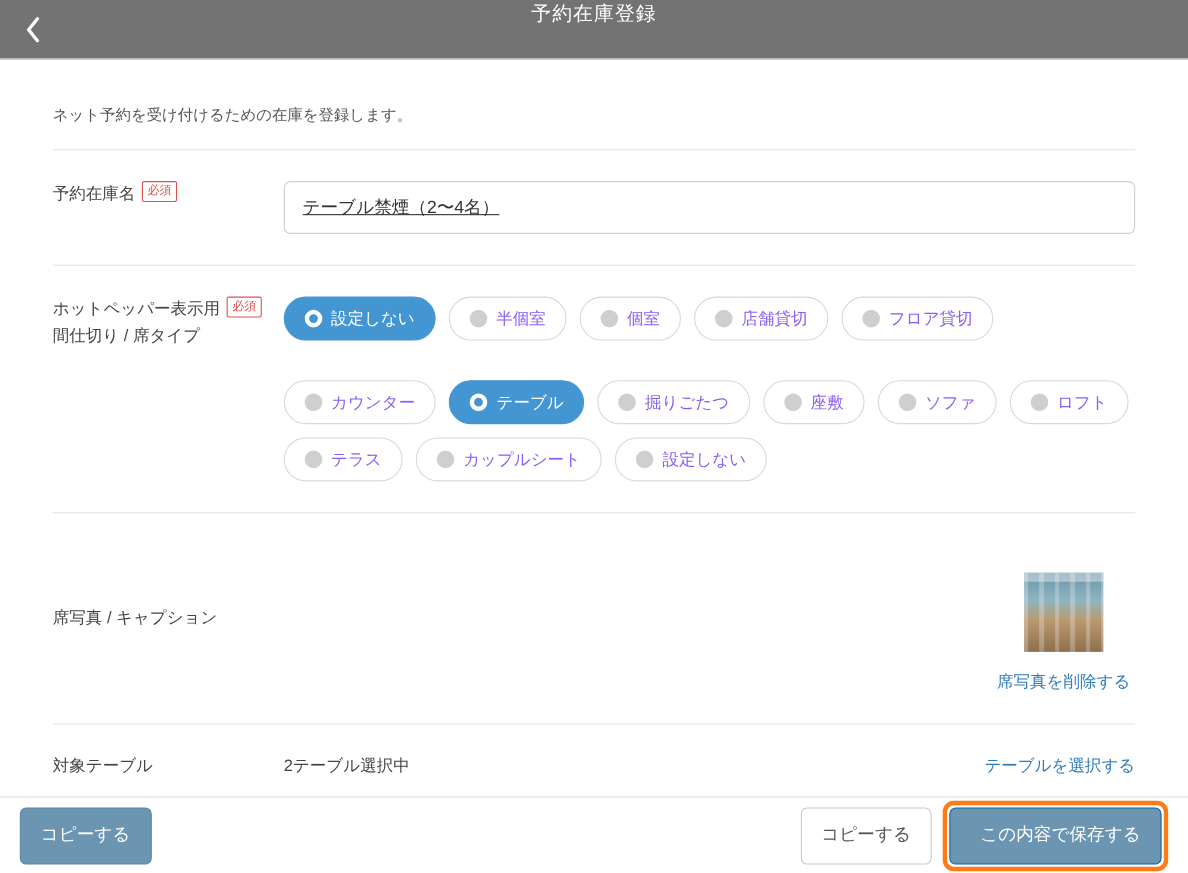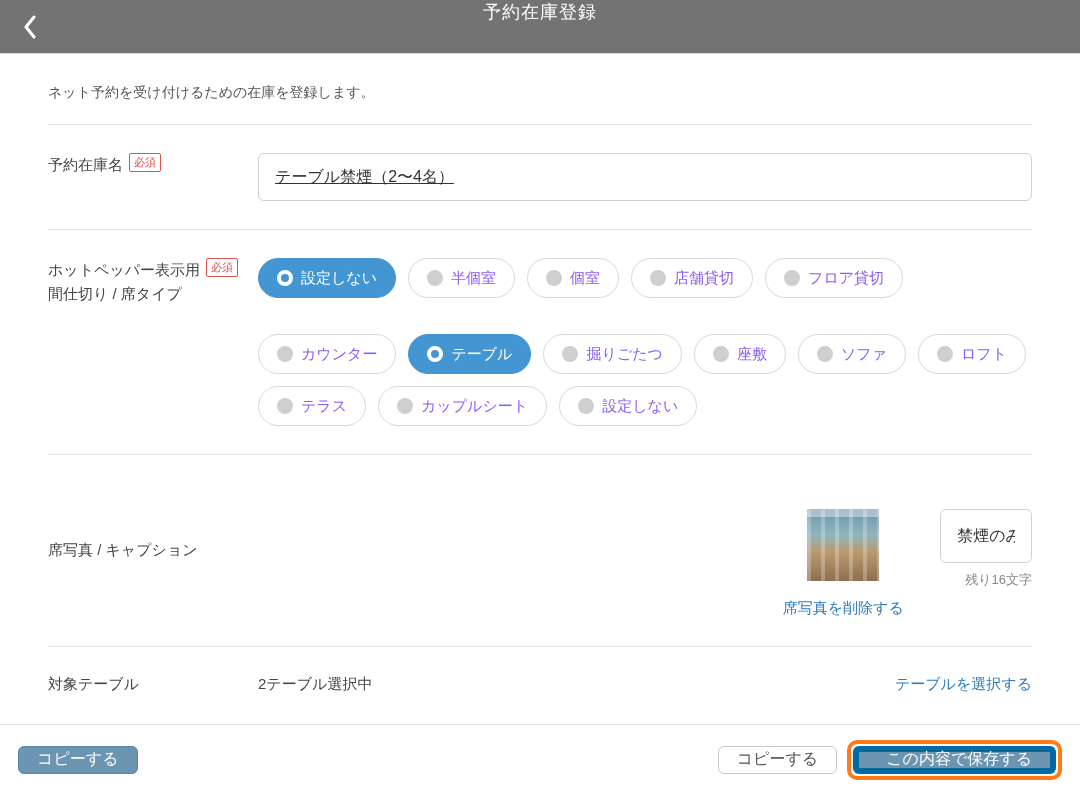--- a/index.html
+++ b/index.html
@@ -2,21 +2,21 @@
 <html><head>
 <meta charset="utf-8">
 <style>
   * { box-sizing: border-box; margin: 0; padding: 0; }
   html, body { width: 1080px; height: 794px; font-family: -apple-system, "Hiragino Sans", "Hiragino Kaku Gothic ProN", Meiryo, sans-serif; background: #fff; color: #333; }
   .header { height: 54px; background: #737373; display: flex; align-items: flex-start; position: relative; border-bottom: 1px solid #d9d9d9; }
   .back-icon { position:absolute; left: 22px; top: 50%; transform: translateY(-50%); width: 16px; height: 24px; cursor:pointer; }
   .back-icon svg { width: 100%; height: 100%; display:block; }
   .header-title { flex:1; text-align:center; color:#fff; font-size: 18px; font-weight:400; letter-spacing:1px; }
 
-  .scroll { height: calc(794px - 54px - 70px); overflow-y:auto; padding: 0 48px; }
+  .scroll { height: calc(794px - 54px - 70px); overflow-y:auto; padding: 12px 48px; }
   .intro { padding: 30px 0 22px; font-size: 14px; color:#555; }
   .divider { border: none; border-top:1px solid #e4e4e4; }
 
   .row { display:flex; padding: 28px 0; border-bottom:1px solid #e4e4e4; }
   .label-col { width: 210px; flex-shrink:0; font-size: 15px; color:#444; line-height:1.6; position:relative; }
   .label-line { display:flex; align-items:flex-start; gap:6px; flex-wrap:wrap; }
   .required { display:inline-block; border:1px solid #d9534f; color:#d9534f; font-size:11px; padding: 0px 4px; border-radius:2px; line-height:1.5; }
   .content-col { flex:1; }
 
   .text-input { width:100%; height:48px; border:1px solid #d0d0d0; border-radius:6px; padding: 0 16px; font-size:16px; color:#333; outline:none;text-decoration:underline; }
@@ -41,24 +41,24 @@
   .caption-input-wrap { flex:1; }
   .caption-input { width:100%; height:54px; border:1px solid #d0d0d0; border-radius:6px; padding:0 16px; font-size:16px; color:#333; }
   .char-left { text-align:right; color:#888; font-size:13px; margin-top:8px; }
 
   .tables-row { display:flex; padding: 28px 0 18px; align-items:flex-start; justify-content:space-between; }
   .tables-left { display:flex; }
   .tables-label { width:210px; font-size:15px; color:#444; }
   .tables-value { font-size:15px; color:#444; }
 
   .footer { height: 70px; border-top:1px solid #e0e0e0; display:flex; align-items:center; justify-content:space-between; padding: 0 18px; background:#fff; position:relative; }
-  .btn { height:28px; padding: 0 18px; border-radius:6px; font-size:16px; cursor:pointer; display:inline-flex; align-items:center; justify-content:center; }
+  .btn { height:52px; padding: 0 18px; border-radius:6px; font-size:16px; cursor:pointer; display:inline-flex; align-items:center; justify-content:center; }
   .btn-copy { background:#6c95b2; color:#fff; border:1px solid #5a84a2; }
   .btn-cancel { background:#fff; color:#555; border:1px solid #c9c9c9; margin-right: 10px; }
-  .btn-save { background:#6c95b2; color:#fff; border:6px solid #0369a1;padding-left:27px; }
+  .btn-save { background:#6c95b2; color:#fff; border:1px solid #0369a1;padding-left:27px; }
   .highlight { border:4px solid #ff7b1a; border-radius:10px; padding:2px; display:inline-block; }
   .footer-right { display:flex; align-items:center; }
 </style>
 </head>
 <body>
 
 <div class="header">
   <span class="back-icon">
     <svg viewBox="0 0 16 24">
         <path d="M12 2 L4 12 L12 22" stroke="#fff" stroke-width="3" fill="none" stroke-linecap="round" stroke-linejoin="round"></path>
@@ -161,24 +161,20 @@
   <div class="row" style="flex-direction:row;">
     <div class="caption-header">
       <span style="font-size:15px;color:#444;">席写真 / キャプション</span>
     </div>
     <div class="caption-body">
       <div style="width:210px; flex-shrink:0;"></div>
       <div class="thumb-col" style="margin-left:-180px;">
         <div class="thumb"></div>
         <span class="link">席写真を削除する</span>
       </div>
-      <div class="caption-input-wrap">
-        <input class="caption-input" value="禁煙のみ" style="">
-        <div class="char-left">残り16文字</div>
-      </div>
     </div>
   </div>
 
   <div class="tables-row">
     <div class="tables-left">
       <div class="tables-label">対象テーブル</div>
       <div class="tables-value">2テーブル選択中</div>
     </div>
     <span class="link">テーブルを選択する</span>
   </div>

